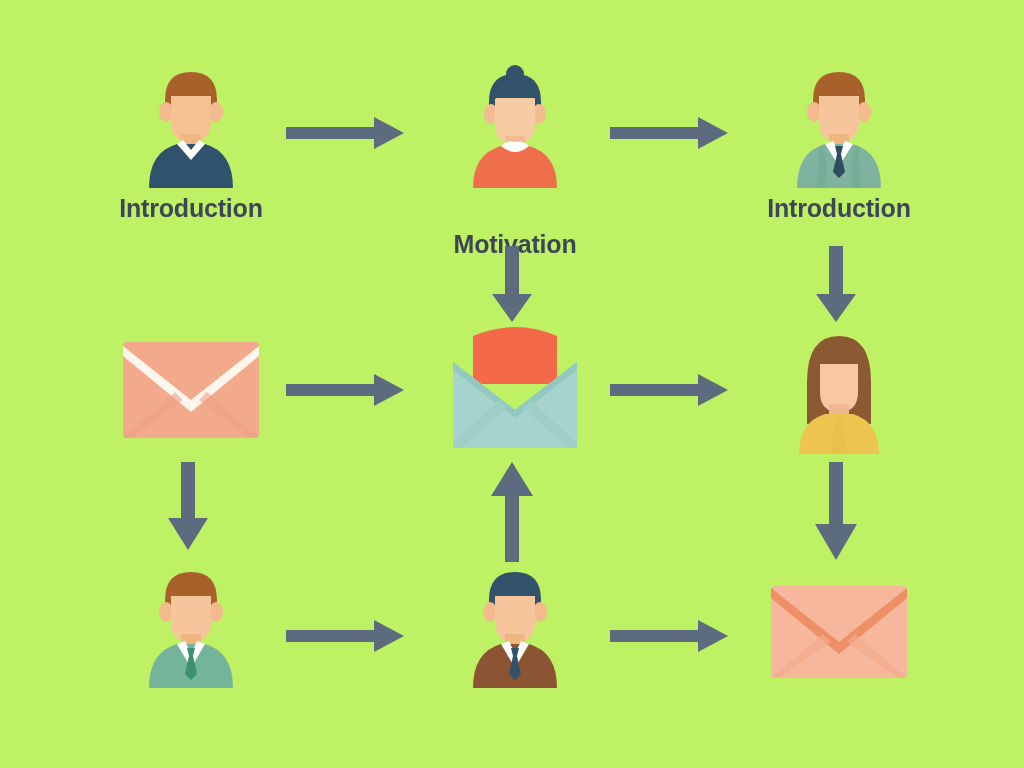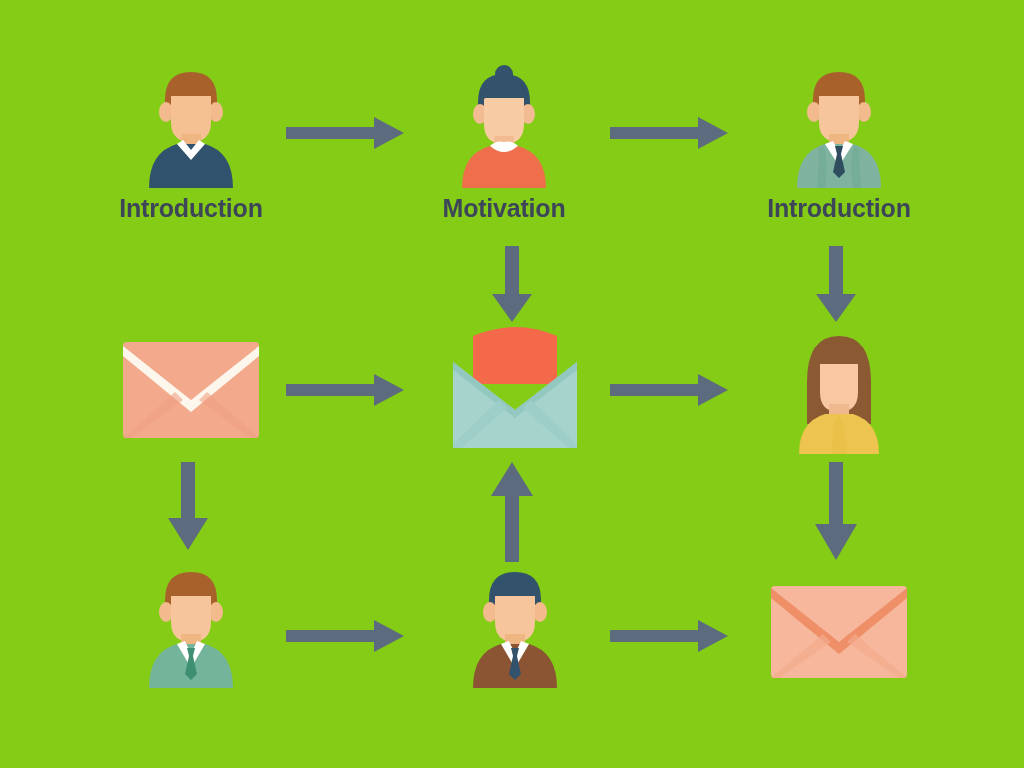--- a/index.html
+++ b/index.html
@@ -9,21 +9,21 @@
   body {
     width: 1024px;
     height: 768px;
     overflow: hidden;
     font-family: "Liberation Sans", sans-serif;
   }
   #canvas {
     position: relative;
     width: 1024px;
     height: 768px;
-    background: #84cc16;
+    background: #bef264;
   }
   .cell {
     position: absolute;
     display: flex;
     flex-direction: column;
     align-items: center;
     justify-content: flex-start;
   }
   .node-label {
     margin-top: 6px;
@@ -54,21 +54,21 @@
       <ellipse cx="85" cy="52" rx="7" ry="10" fill="#f3bb8d"></ellipse>
       <path d="M40 36 L80 36 L80 62 Q80 82 60 82 Q40 82 40 62 Z" fill="#f5c193"></path>
       <path d="M38 38 Q38 18 60 18 Q82 18 82 38 Q76 28 60 30 Q44 30 38 38 Z" fill="#a9612c"></path>
       <rect x="50" y="74" width="20" height="16" fill="#f0b682"></rect>
       <path d="M18 128 Q18 92 46 84 L74 84 Q102 92 102 128 Z" fill="#31526c"></path>
       <path d="M46 84 L60 100 L74 84 L68 80 L60 90 L52 80 Z" fill="#ffffff"></path>
     </svg>
     <div class="node-label">Introduction</div>
   </div>
 
-  <div class="cell" style="left:409px; top:60px; width:190px;">
+  <div class="cell" style="left:420px; top:60px; width:190px;gap:36px;">
     <svg class="figure" width="120" height="130" viewBox="0 0 120 130">
       <circle cx="60" cy="14" r="9" fill="#33526b"></circle>
       <path d="M34 42 Q34 14 60 14 Q86 14 86 42 L86 54 L34 54 Z" fill="#33526b"></path>
       <ellipse cx="36" cy="54" rx="7" ry="10" fill="#f2bb92"></ellipse>
       <ellipse cx="84" cy="54" rx="7" ry="10" fill="#f2bb92"></ellipse>
       <path d="M40 38 L80 38 L80 64 Q80 84 60 84 Q40 84 40 64 Z" fill="#f7cba3"></path>
       <path d="M37 42 Q36 20 60 20 Q84 20 83 42 Q74 30 60 32 Q46 32 37 42 Z" fill="#33526b"></path>
       <rect x="50" y="76" width="20" height="16" fill="#f2bb92"></rect>
       <path d="M18 128 Q18 94 46 86 L74 86 Q102 94 102 128 Z" fill="#ef6f4d"></path>
       <path d="M46 86 Q60 98 74 86 Q68 80 60 82 Q52 80 46 86 Z" fill="#ffffff"></path>

